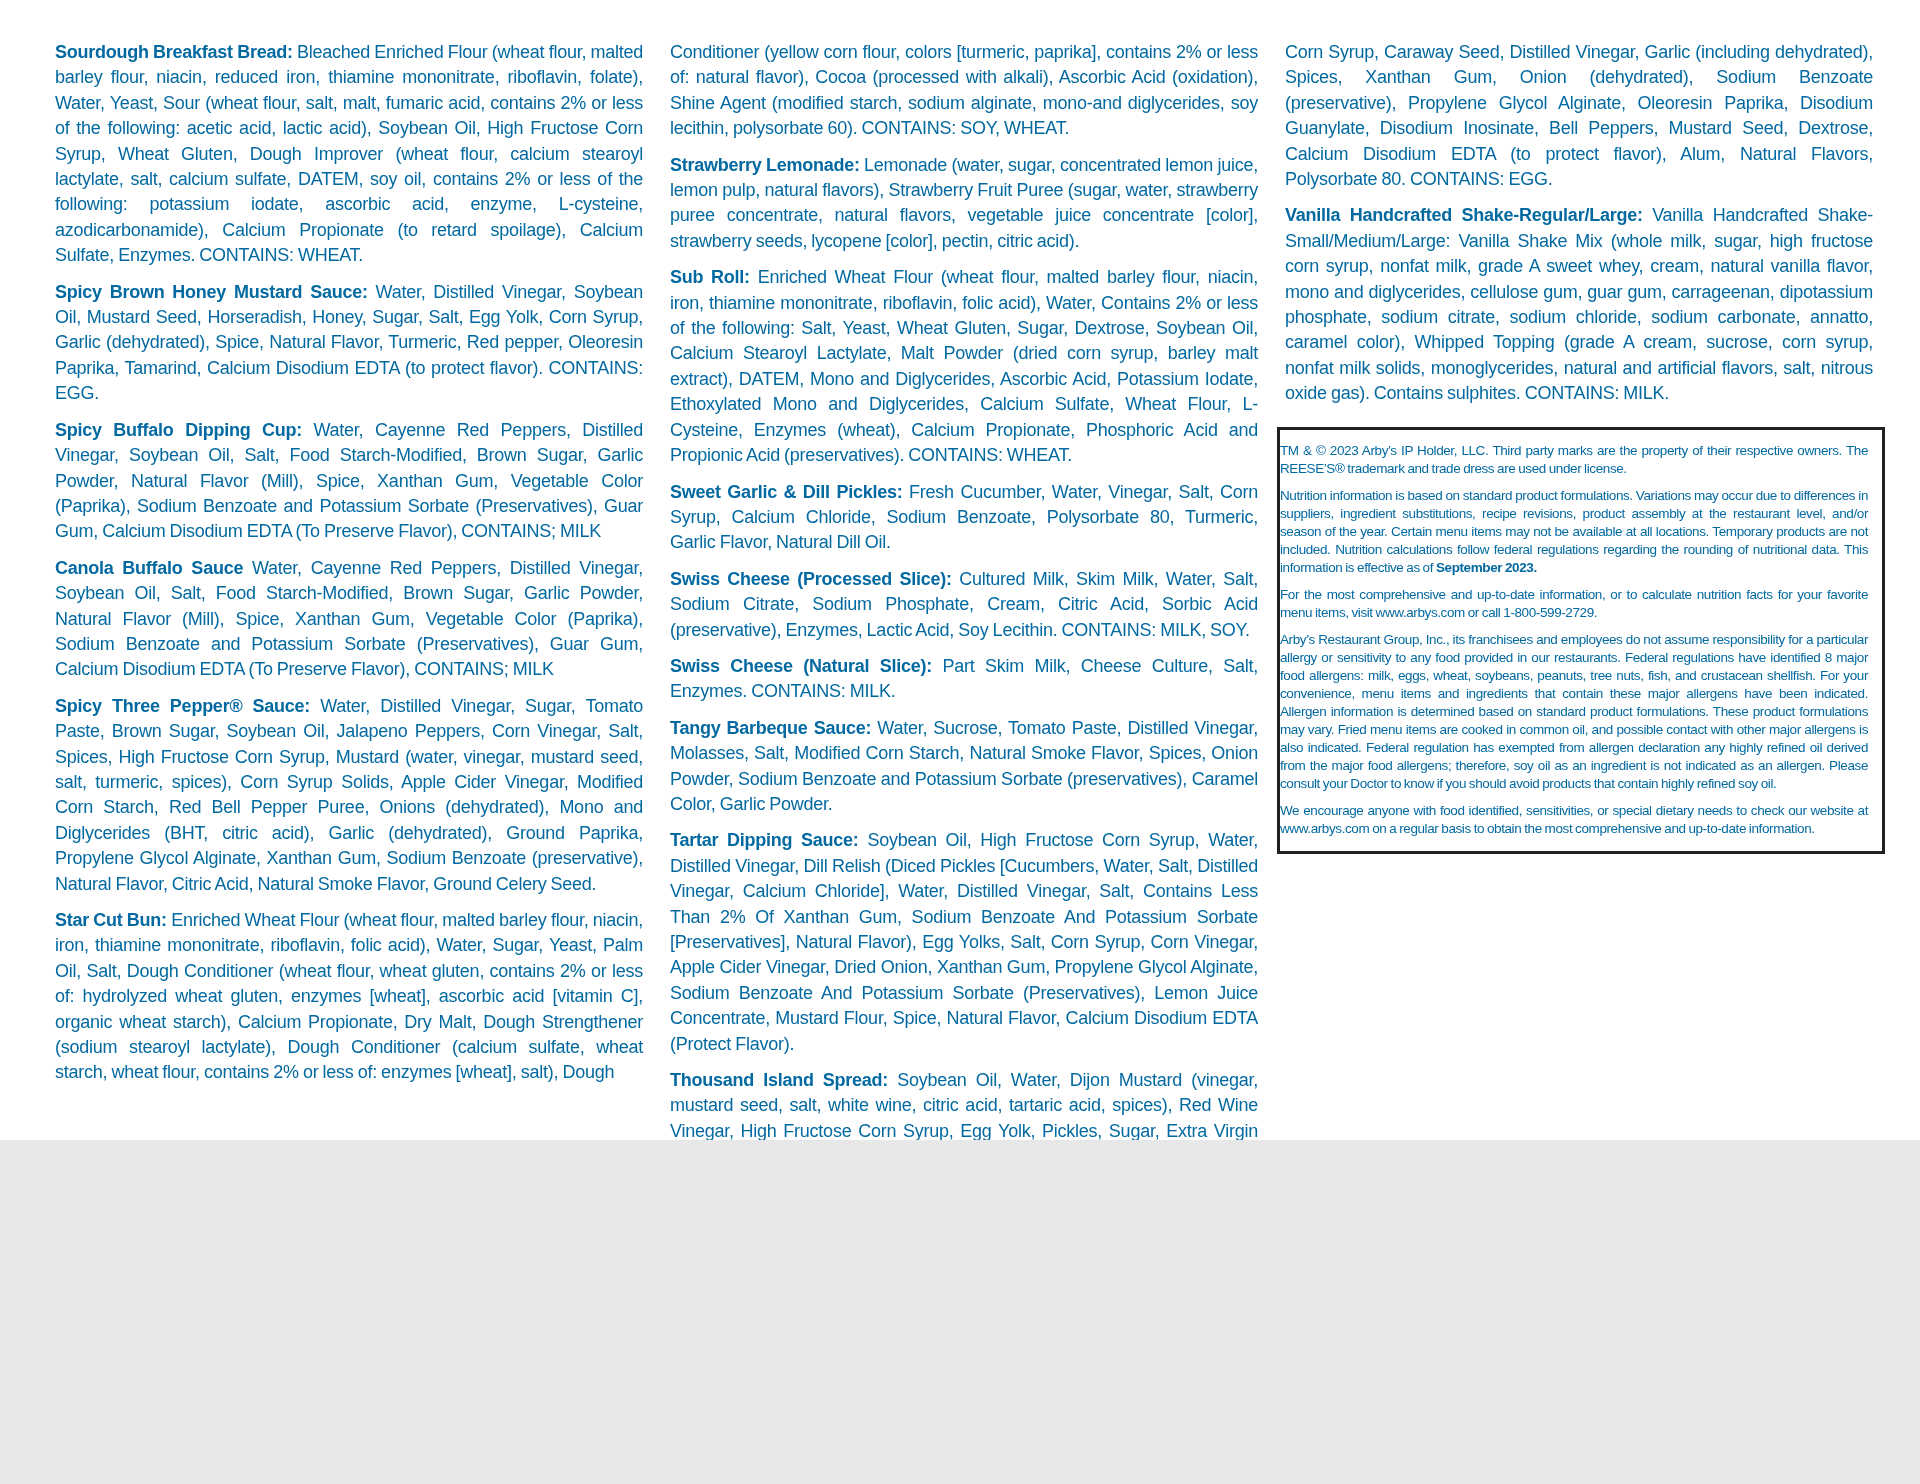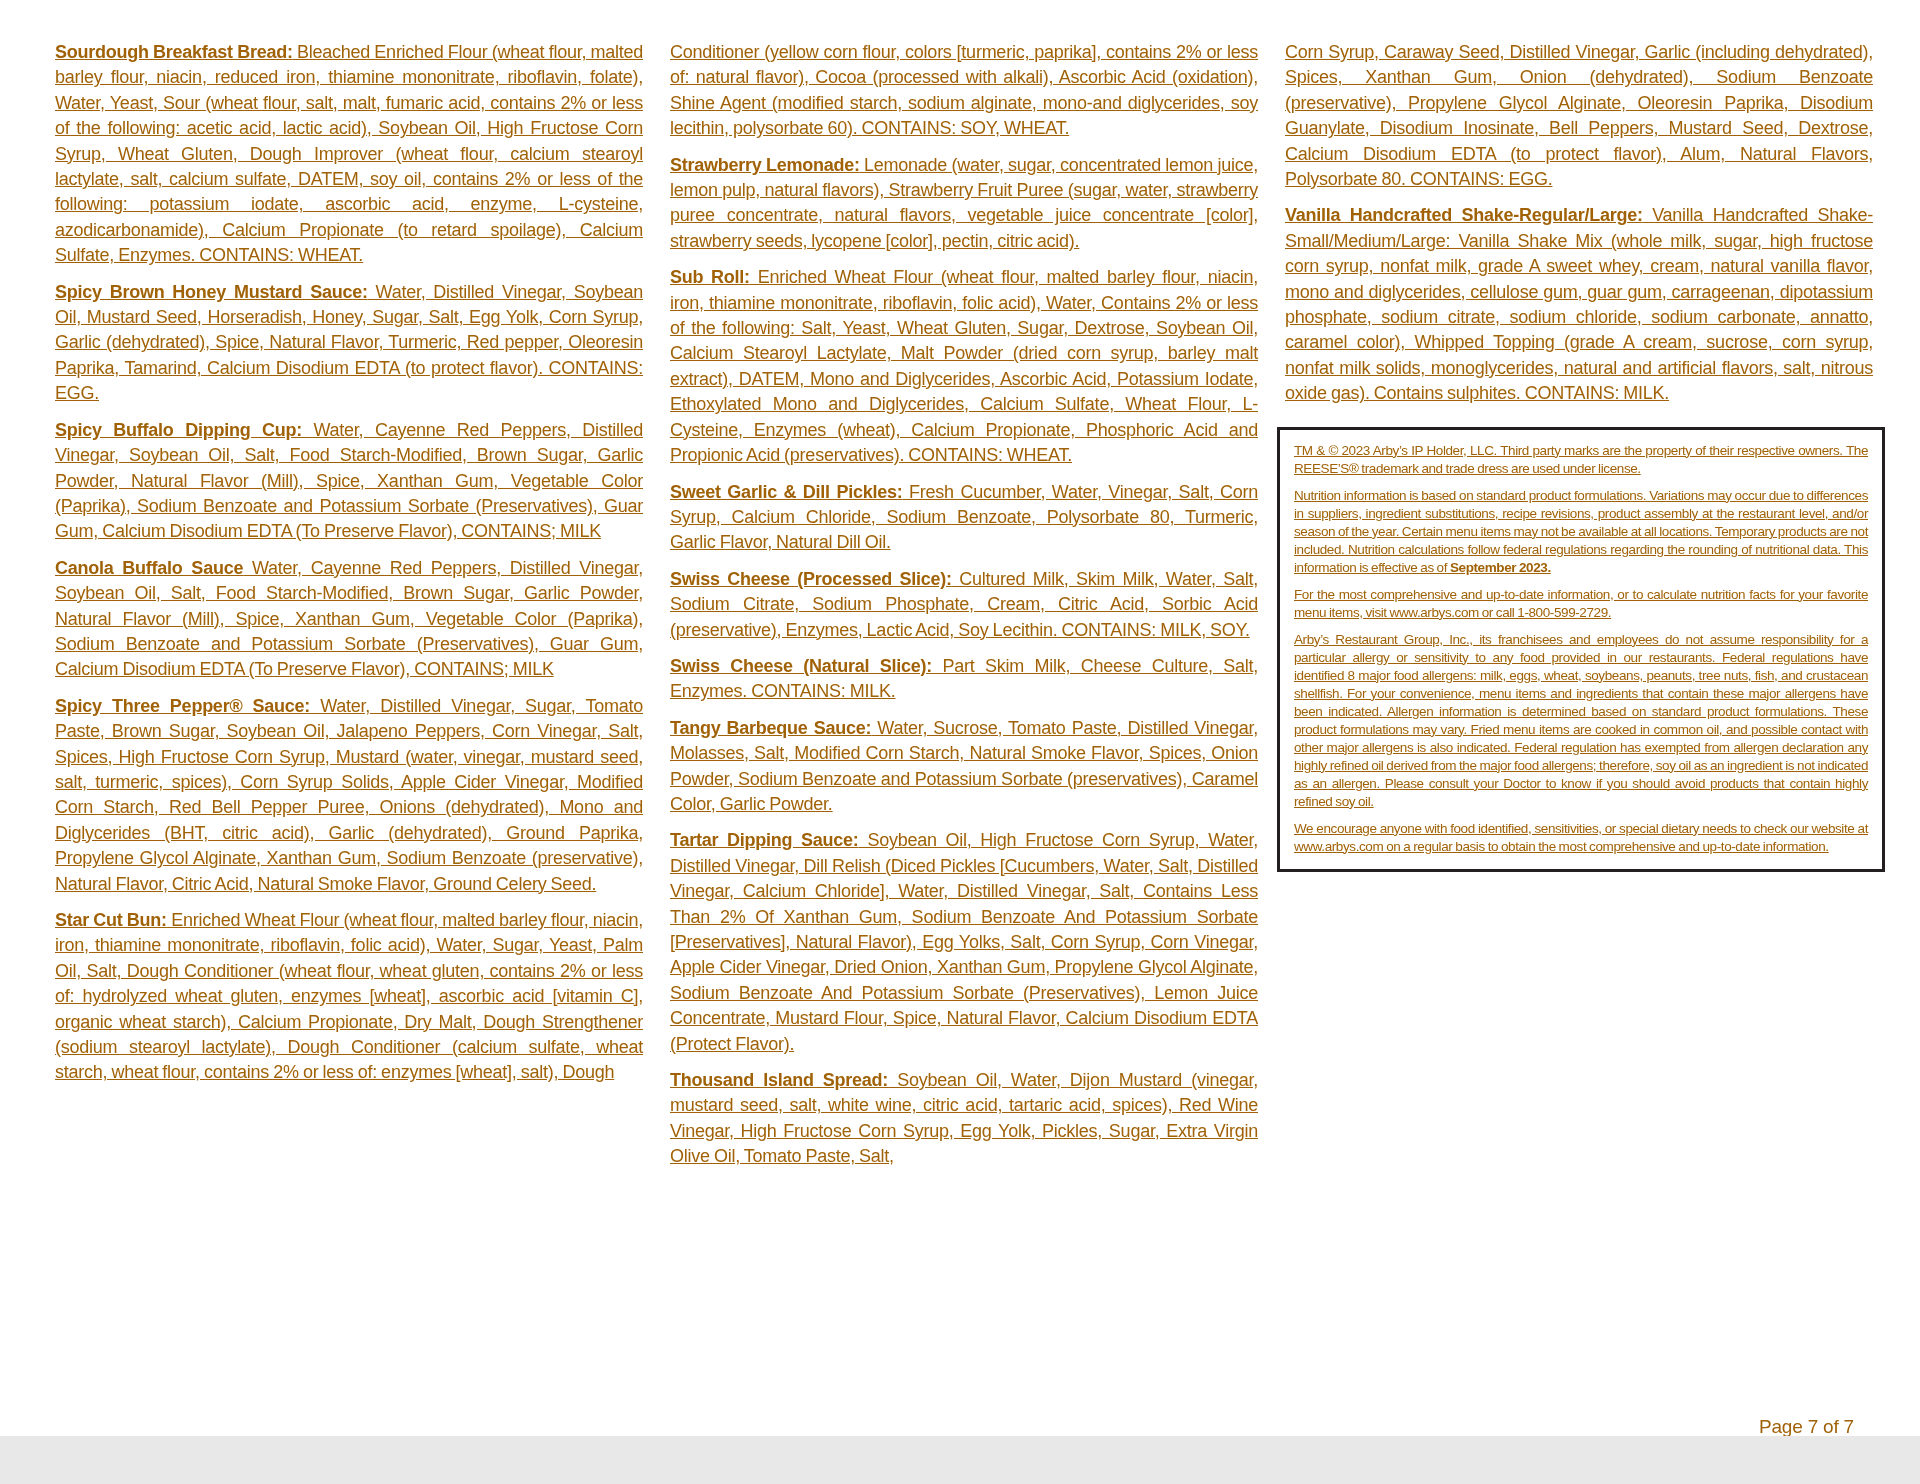--- a/index.html
+++ b/index.html
@@ -1,44 +1,43 @@
 <!DOCTYPE html>
 <html><head>
 <meta charset="utf-8">
 <style>
   html, body { margin: 0; padding: 0; background: #e8e8e8; }
   #page {
     position: relative;
     width: 1920px;
-    height: 1436px;
+    height: 1140px;
     background: #ffffff;
-    color: #a16207;
+    color: #0369a1;
     font-family: "Liberation Sans", sans-serif;
     overflow: hidden;
-    text-decoration: underline;
   }
   #columns {
     display: flex;
     gap: 27px;
     padding: 40px 0 0 55px;
   }
   .col { width: 588px; flex: 0 0 588px; }
   p.entry {
     margin: 0 0 11px 0;
     font-size: 18px;
     line-height: 25.4px;
     text-align: justify;
     letter-spacing: -0.25px;
     word-spacing: -0.6px;
   }
   p.entry b { font-weight: bold; }
   #disclaimer-box {
     border: 3px solid #231f20;
     margin: 20px -12px 2px -8px;
-    padding: 12px 14px 13px 14px;
+    padding: 12px 14px 13px 0;
   }
   #disclaimer-box p {
     margin: 0 0 9px 0;
     font-size: 13.5px;
     line-height: 18px;
     text-align: justify;
     letter-spacing: -0.4px;
     word-spacing: -0.5px;
   }
   #disclaimer-box p:last-child { margin-bottom: 0; }

